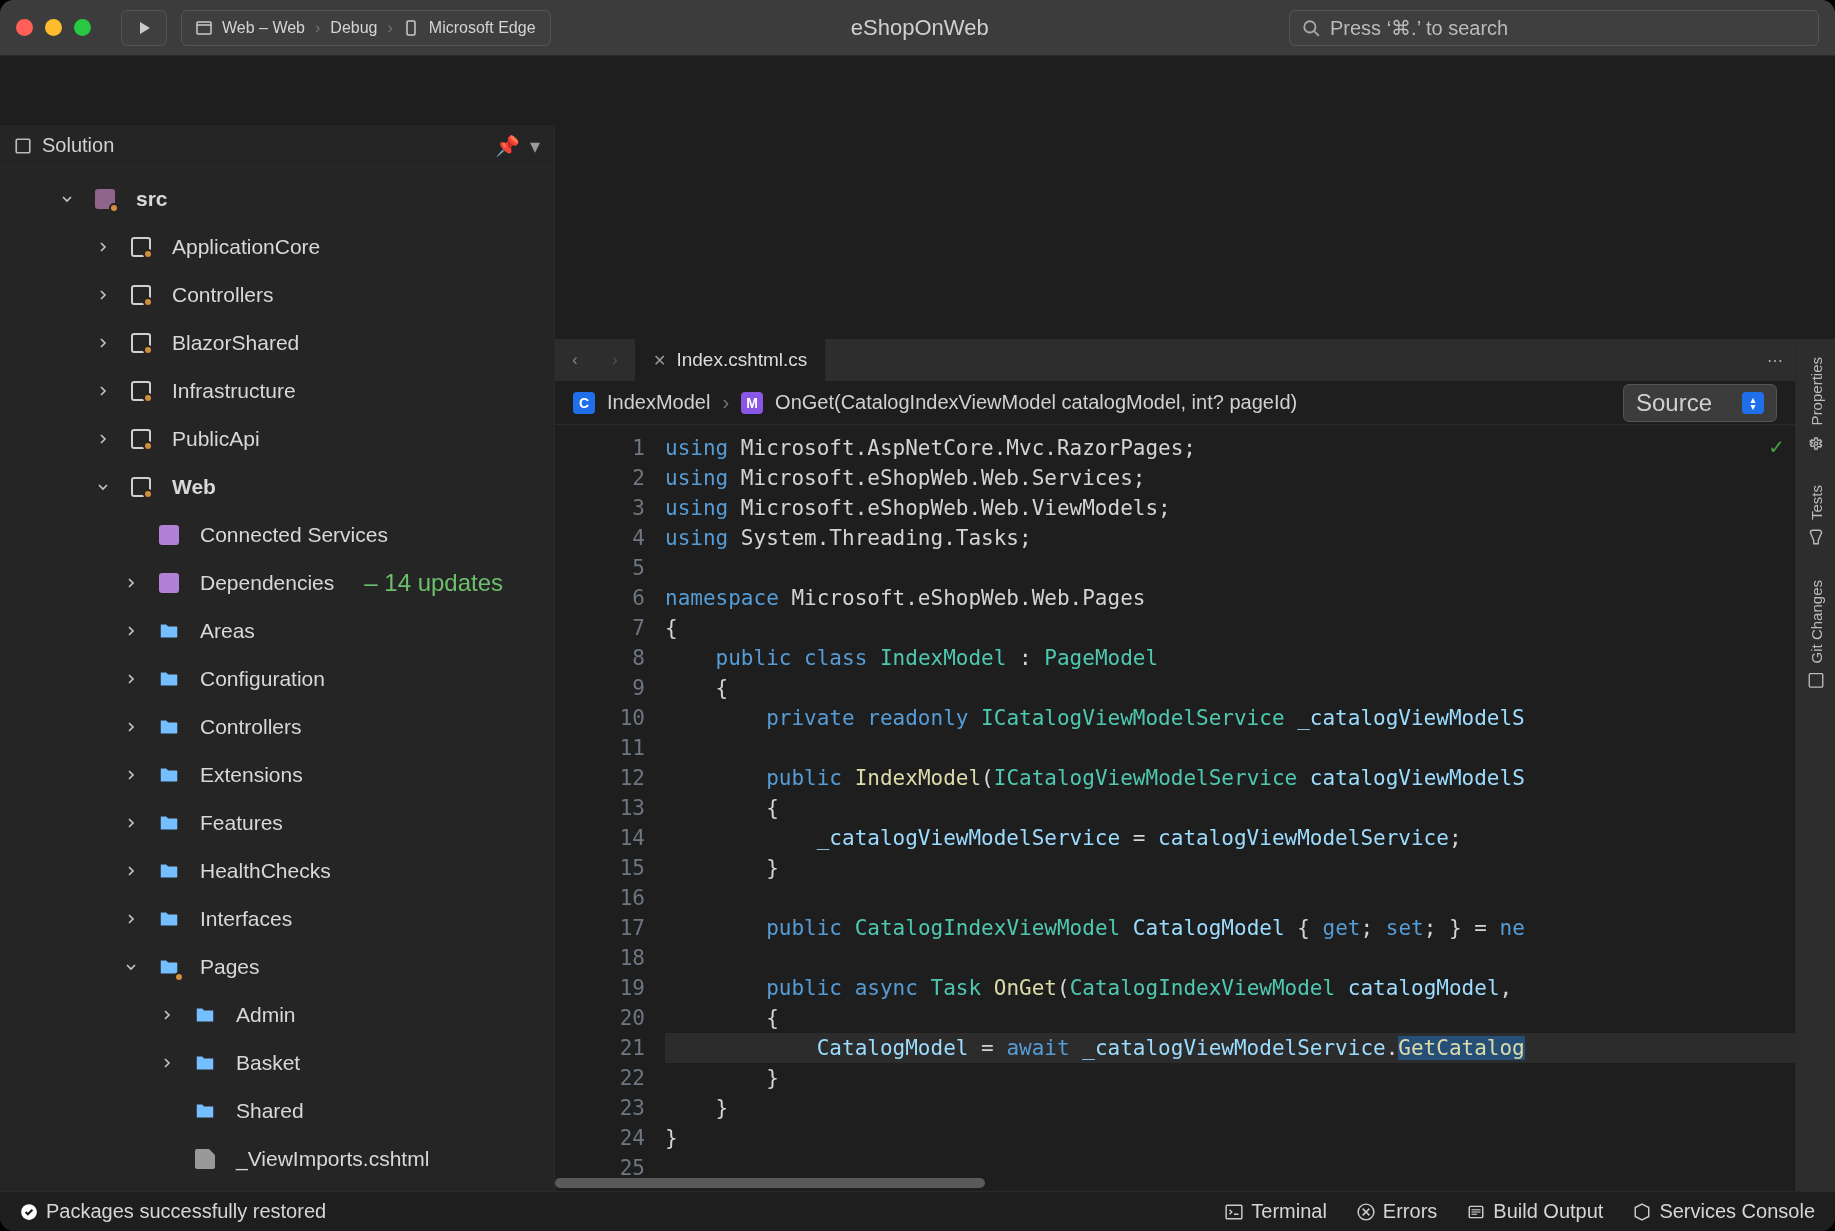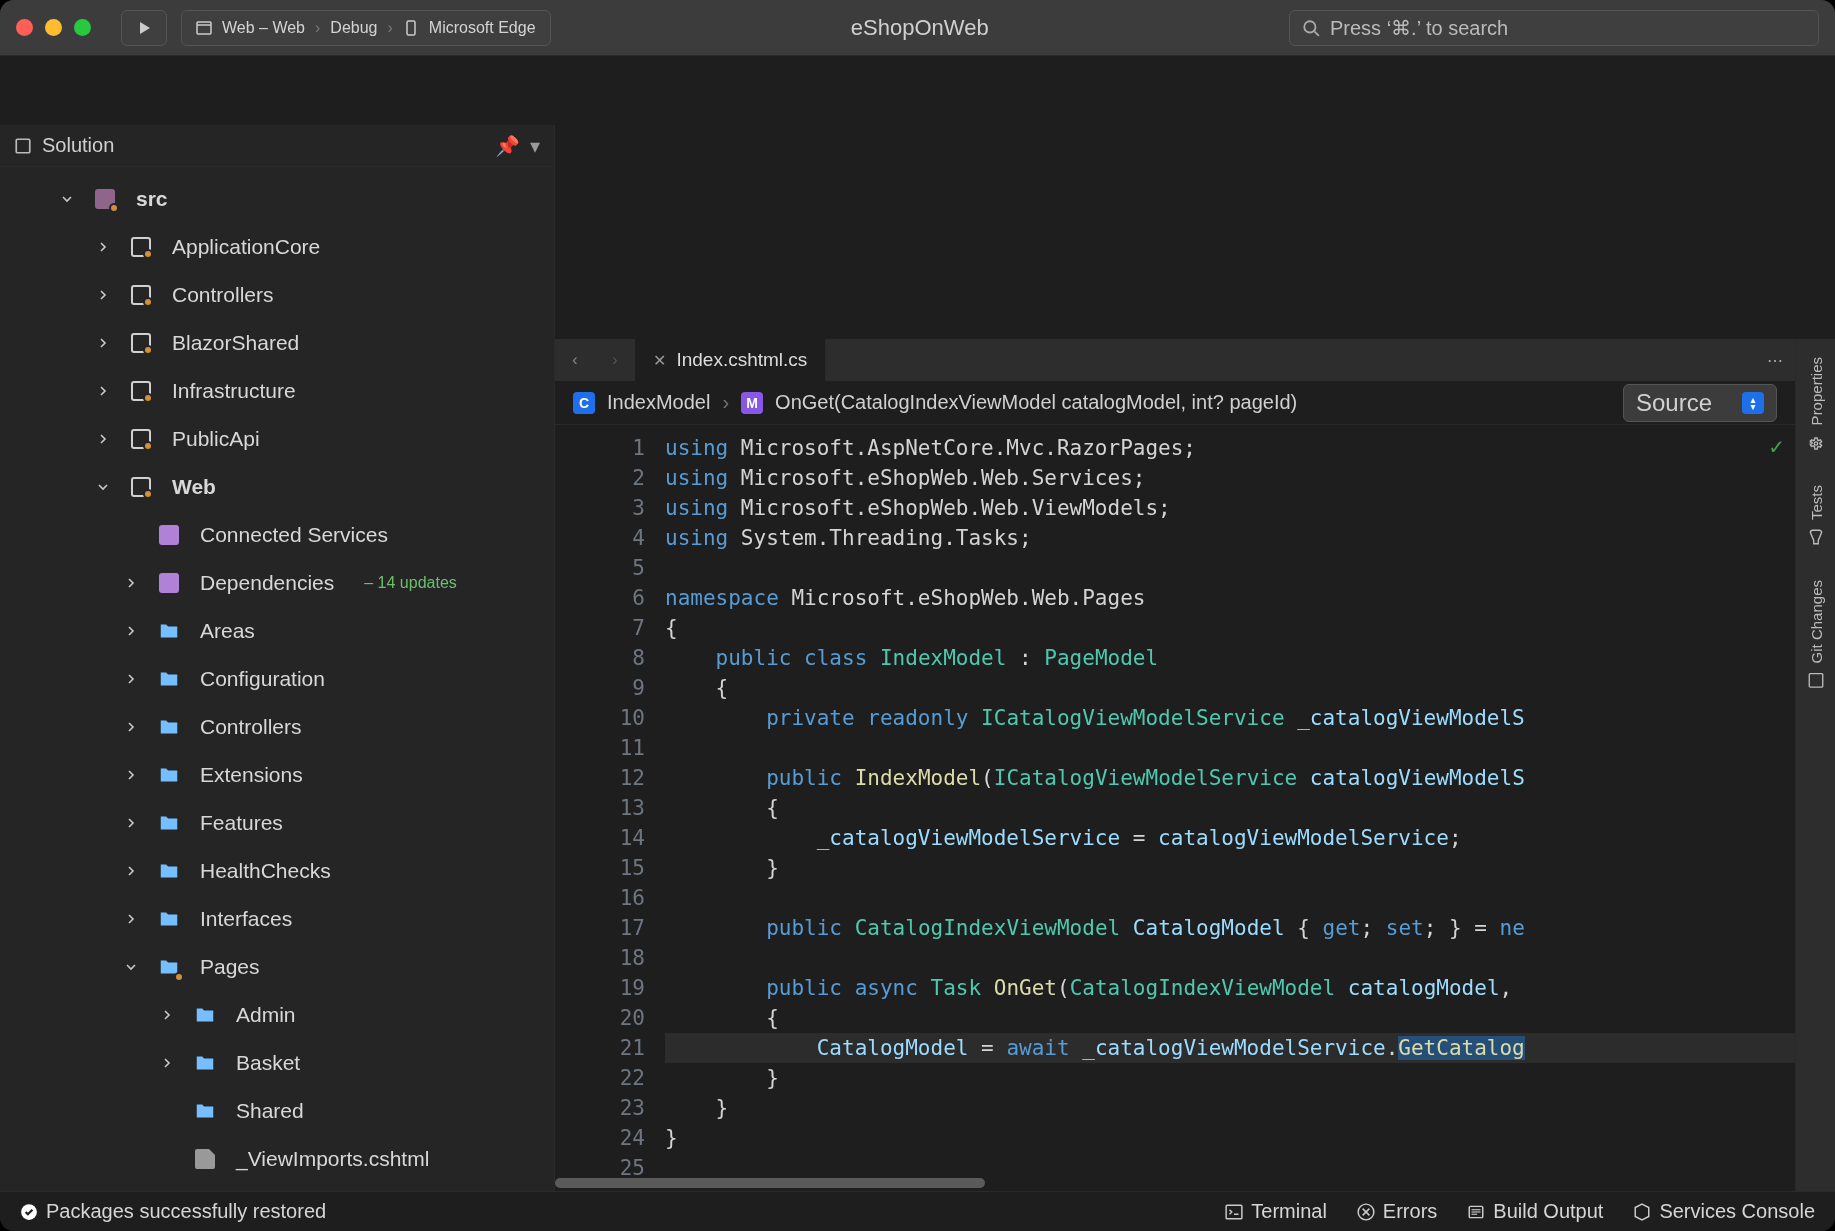--- a/index.html
+++ b/index.html
@@ -106,21 +106,21 @@
   }
   .chev { width:14px; display:inline-flex; justify-content:center; color:#b8b8b8; }
   .chev svg { width:12px; height:12px; }
   .ticon { width:22px; height:22px; display:inline-flex; align-items:center; justify-content:center; position:relative;}
   .ticon svg { width:22px; height:22px; }
   .folder-fill { fill:#75beff; }
   .proj-box { width:20px;height:20px;border:2px solid #d0d0d0;border-radius:3px;position:relative;}
   .proj-dot { position:absolute; right:-4px; bottom:-4px; width:10px;height:10px;border-radius:50%; background:#d18f3f; border:2px solid var(--bg-sidebar);}
   .purple-box { width:20px;height:20px;border-radius:3px;background:#b180d7; position:relative;}
   .bold { font-weight:600; }
-  .suffix { color:#6cc06c; margin-left:10px; font-size:16px;}
+  .suffix { color:#6cc06c; margin-left:10px; font-size:24px;}
   .src-icon { width:20px;height:20px;border-radius:3px;background:#c586c0aa; position:relative;}
   .src-icon .proj-dot{ background:#d18f3f;}
   .file-icon { width:20px;height:20px;background:#999; clip-path: polygon(0 0,70% 0,100% 30%,100% 100%,0 100%); border-radius:2px; position:relative;}
 
   
   .editor-area { flex:1; display:flex; min-height:0; }
   .editor-col { flex:1; display:flex; flex-direction:column; min-width:0; }
   .tabstrip {
     height:42px; background:#2d2d2d; display:flex; align-items:stretch;
   }

